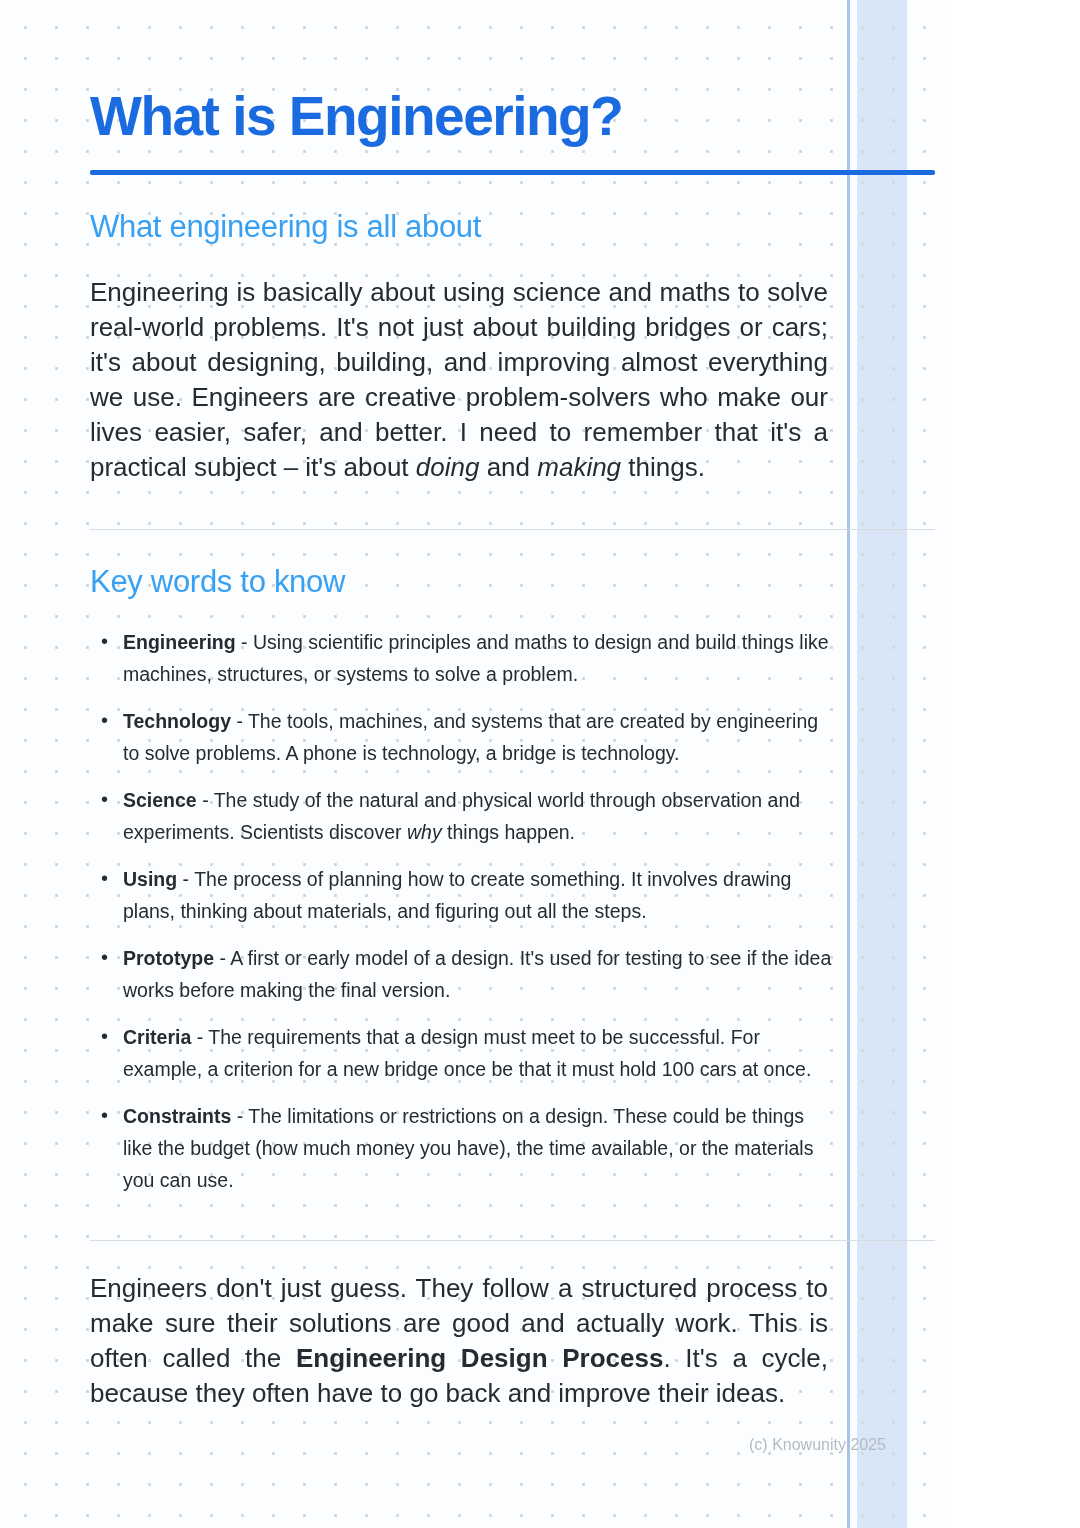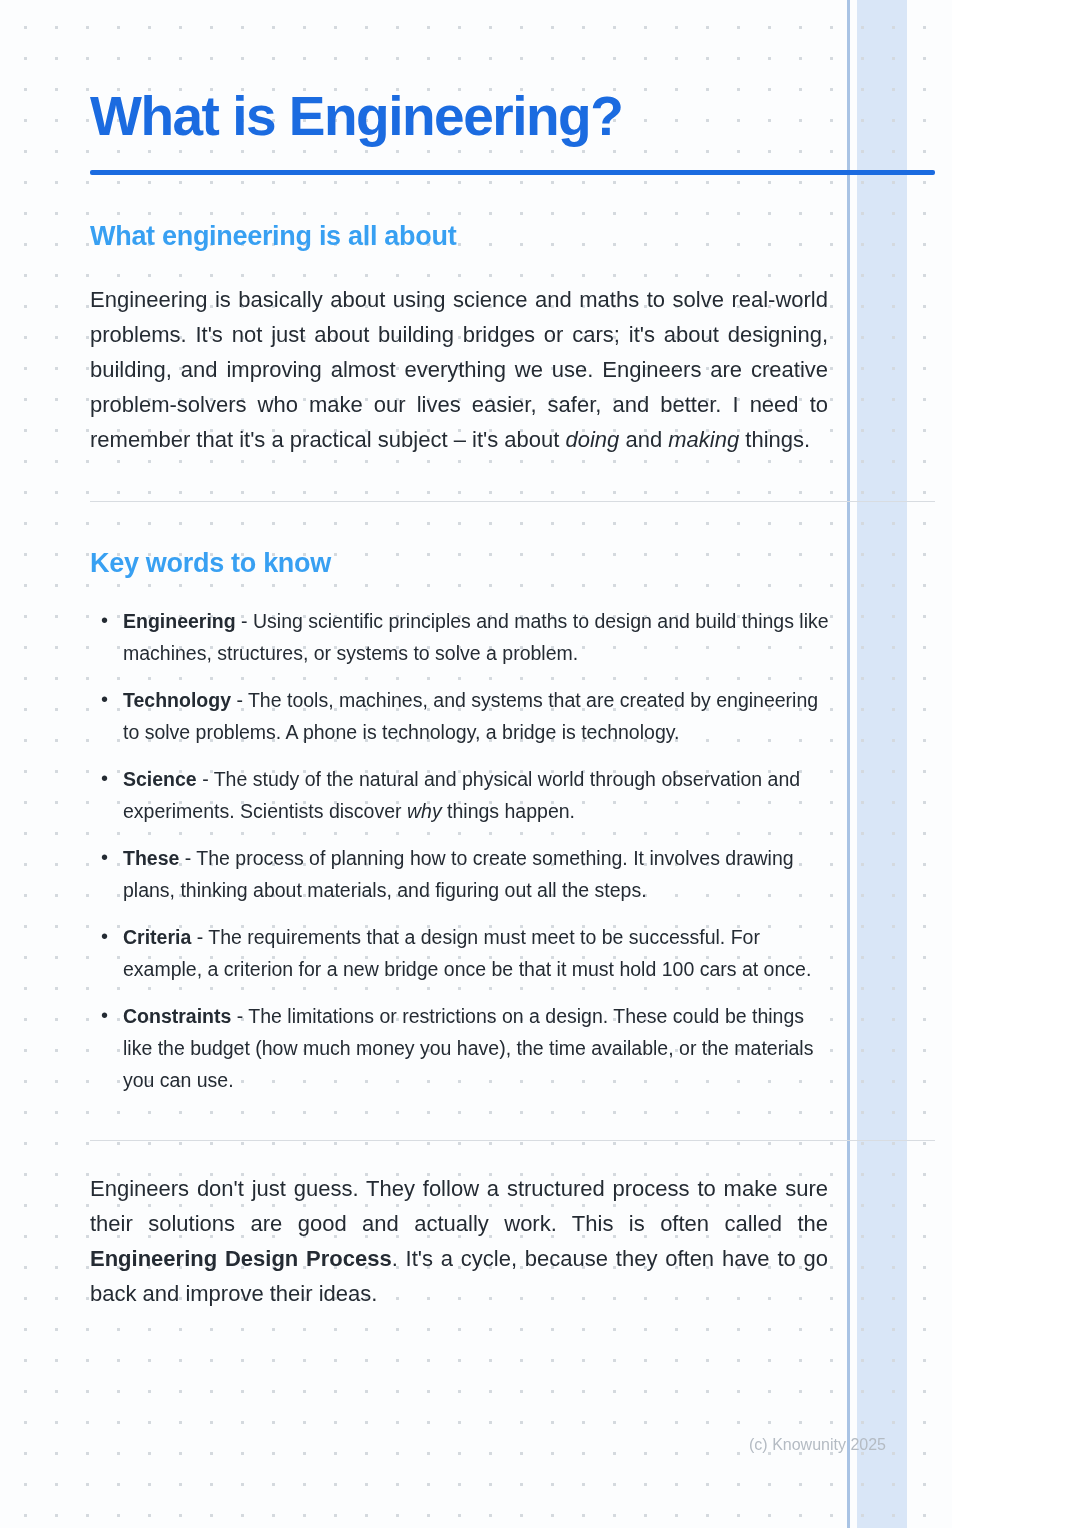--- a/index.html
+++ b/index.html
@@ -70,30 +70,30 @@
     color: var(--title-blue);
   }
   .rule {
     width: 845px;
     height: 5px;
     background: var(--title-blue);
     margin-top: 22px;
     border-radius: 2px;
   }
   h2.section-heading {
-    margin: 46px 0 0;
-    font-size: 27px;
-    font-weight: 700;
+    margin: 34px 0 0;
+    font-size: 31px;
+    font-weight: 400;
     letter-spacing: -0.3px;
     color: var(--heading-blue);
   }
   p.para {
     width: 738px;
     margin: 30px 0 0;
-    font-size: 22px;
+    font-size: 26px;
     line-height: 35px;
     text-align: justify;
     color: var(--text-dark);
   }
   .divider {
     width: 845px;
     height: 1px;
     background: var(--divider-gray);
     margin-top: 44px;
   }
@@ -149,21 +149,22 @@
     </section>
 
     <div class="divider"></div>
 
     <section>
       <h2 class="section-heading">Key words to know</h2>
       <ul class="bullets">
         <li><span class="b">Engineering</span><span> - Using scientific principles and maths to design and build things like machines, structures, or systems to solve a problem.</span></li>
         <li><span class="b">Technology</span><span> - The tools, machines, and systems that are created by engineering to solve problems. A phone is technology, a bridge is technology.</span></li>
         <li><span class="b">Science</span><span> - The study of the natural and physical world through observation and experiments. Scientists discover </span><span class="i">why</span><span> things happen.</span></li>
-        <li><span class="b">These</span><span> - The process of planning how to create something. It involves drawing plans, thinking about materials, and figuring out all the steps.</span></li>
+        <li><span class="b">Using</span><span> - The process of planning how to create something. It involves drawing plans, thinking about materials, and figuring out all the steps.</span></li>
+        <li><span class="b">Prototype</span><span> - A first or early model of a design. It's used for testing to see if the idea works before making the final version.</span></li>
         <li><span class="b">Criteria</span><span> - The requirements that a design must meet to be successful. For example, a criterion for a new bridge once be that it must hold 100 cars at once.</span></li>
         <li><span class="b">Constraints</span><span> - The limitations or restrictions on a design. These could be things like the budget (how much money you have), the time available, or the materials you can use.</span></li>
       </ul>
     </section>
 
     <div class="divider"></div>
 
     <section>
       <p class="para"><span>Engineers don't just guess. They follow a structured process to make sure their solutions are good and actually work. This is often called the </span><span class="b">Engineering Design Process</span><span>. It's a cycle, because they often have to go back and improve their ideas.</span></p>
     </section>

